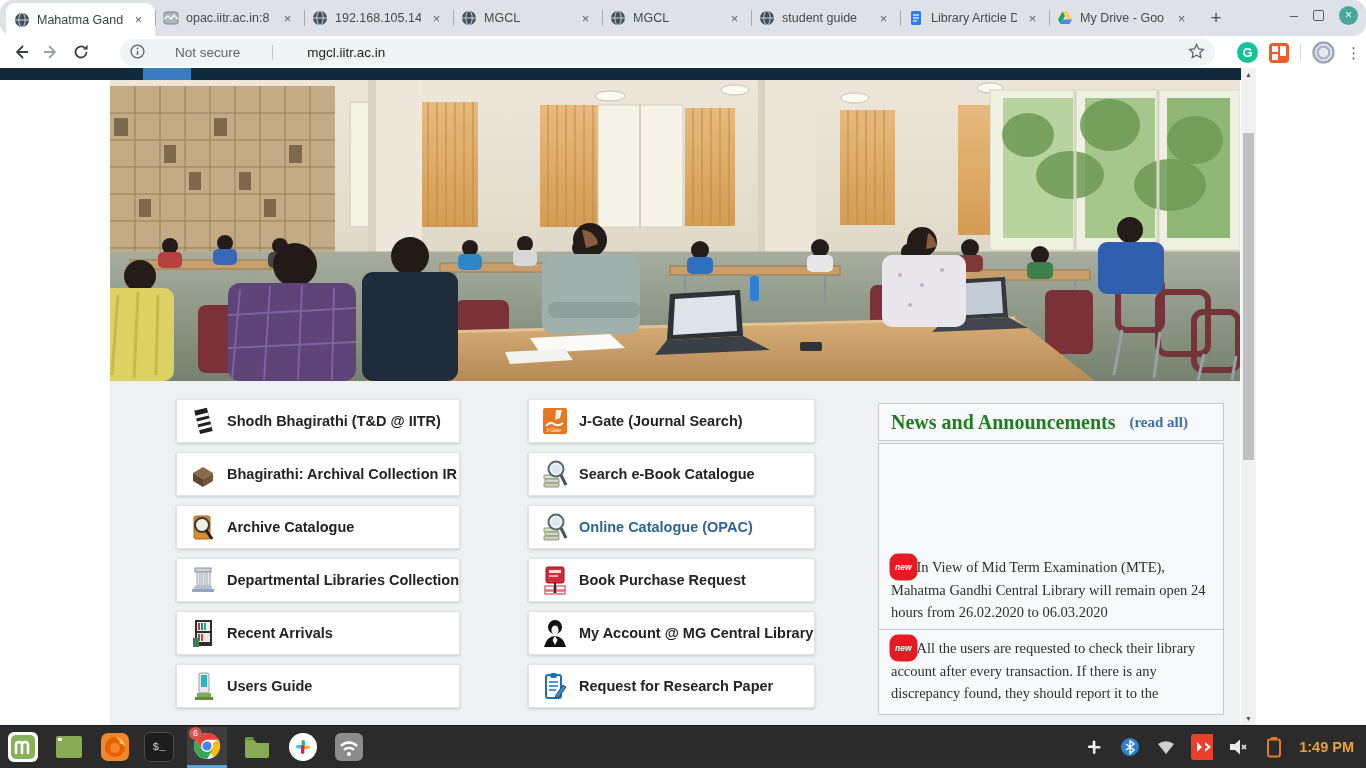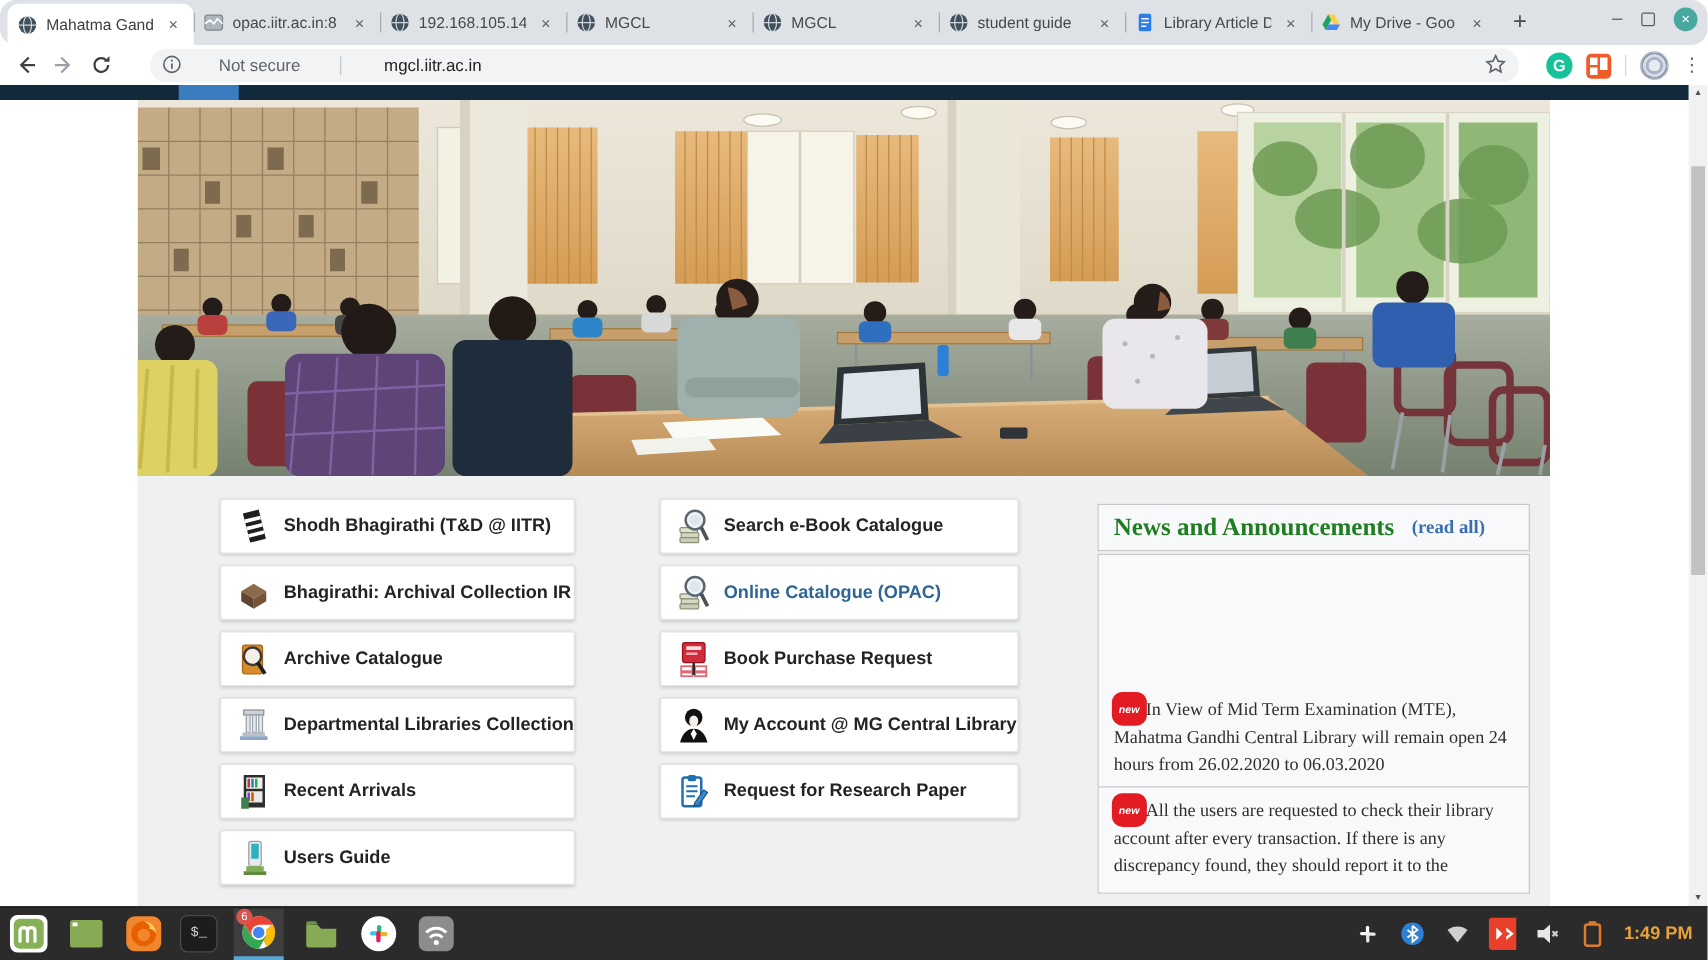--- a/index.html
+++ b/index.html
@@ -41,21 +41,21 @@
   .ext-grammarly { width:21px; height:21px; border-radius:50%; background:#15c39a; color:#fff;
                    font-size:13px; font-weight:bold; display:flex; align-items:center; justify-content:center; }
   .ext-orange { width:20px; height:20px; border-radius:4px; background:#f15b29; position:relative; }
   .ext-orange i { position:absolute; background:#fff; }
   .tb-sep { width:1px; height:17px; background:#d5d7da; }
   .avatar { width:23px; height:23px; border-radius:50%;
             background:radial-gradient(circle at 50% 50%, #e8eaf2 0 30%, #aab2c5 32% 45%, #d7dbe6 47% 60%, #8f99af 62% 75%, #cfd4e0 77%); border:1px solid #b8bcc6; }
   .dots { color:#5f6368; font-size:15px; letter-spacing:0; line-height:5px; text-align:center; width:12px; }
 
   
-  .content { position:absolute; left:0; top:68px; width:1366px; height:657px; background:#fff; overflow:hidden; }
+  .content { position:absolute; left:0; top:68px; width:1256px; height:657px; background:#fff; overflow:hidden; }
   .site-navbar { position:absolute; left:0; top:0; width:1351px; height:12px; background:#12293c; }
   .site-navbar .active-seg { position:absolute; left:143px; top:0; width:48px; height:12px; background:#3b7cc0; }
   .photo { position:absolute; left:110px; top:12px; width:1130px; height:301px; overflow:hidden; }
   .photo svg { display:block; }
 
   .main-wrap { position:absolute; left:110px; top:313px; width:1130px; height:344px; background:#eef0f2; }
 
   .btn-col { position:absolute; top:18px; }
   .col-left  { left:66px;  width:284px; }
   .col-mid   { left:418px; width:287px; }
@@ -583,20 +583,32 @@
             </svg>
         </span>
         <span class="lbl">Users Guide</span>
       </div>
     </div>
 
     <div class="btn-col col-mid">
       <div class="link-card">
         <span class="ic">
           <svg width="26" height="30">
+              <rect x="1" y="2" width="24" height="26" rx="2" fill="#e87722"></rect>
+              <path d="M14 4 l6 0 -2 8 -5 2 z" fill="#fff" opacity="0.9"></path>
+              <path d="M4 20 q4-5 8-2 t9-1" stroke="#fff" stroke-width="2" fill="none"></path>
+              <rect x="4" y="22" width="17" height="4" fill="none"></rect>
+              <text x="4" y="26" font-size="5" fill="#fff" font-family="Liberation Sans, sans-serif" font-style="italic">J-Gate</text>
+            </svg>
+        </span>
+        <span class="lbl">J-Gate (Journal Search)</span>
+      </div>
+      <div class="link-card">
+        <span class="ic">
+          <svg width="26" height="30">
               <rect x="2" y="16" width="14" height="4" rx="1" fill="#dfe3cf" stroke="#8b9178"></rect>
               <rect x="3" y="20" width="14" height="4" rx="1" fill="#d4d9c2" stroke="#8b9178"></rect>
               <rect x="2" y="24" width="15" height="4" rx="1" fill="#c9cfb6" stroke="#8b9178"></rect>
               <circle cx="14" cy="10" r="7.5" fill="#eef3f6" stroke="#5a6672" stroke-width="2"></circle>
               <circle cx="14" cy="10" r="4.5" fill="#dce7ee"></circle>
               <line x1="19" y1="16" x2="24" y2="26" stroke="#4a525a" stroke-width="3"></line>
             </svg>
         </span>
         <span class="lbl">Search e-Book Catalogue</span>
       </div>

